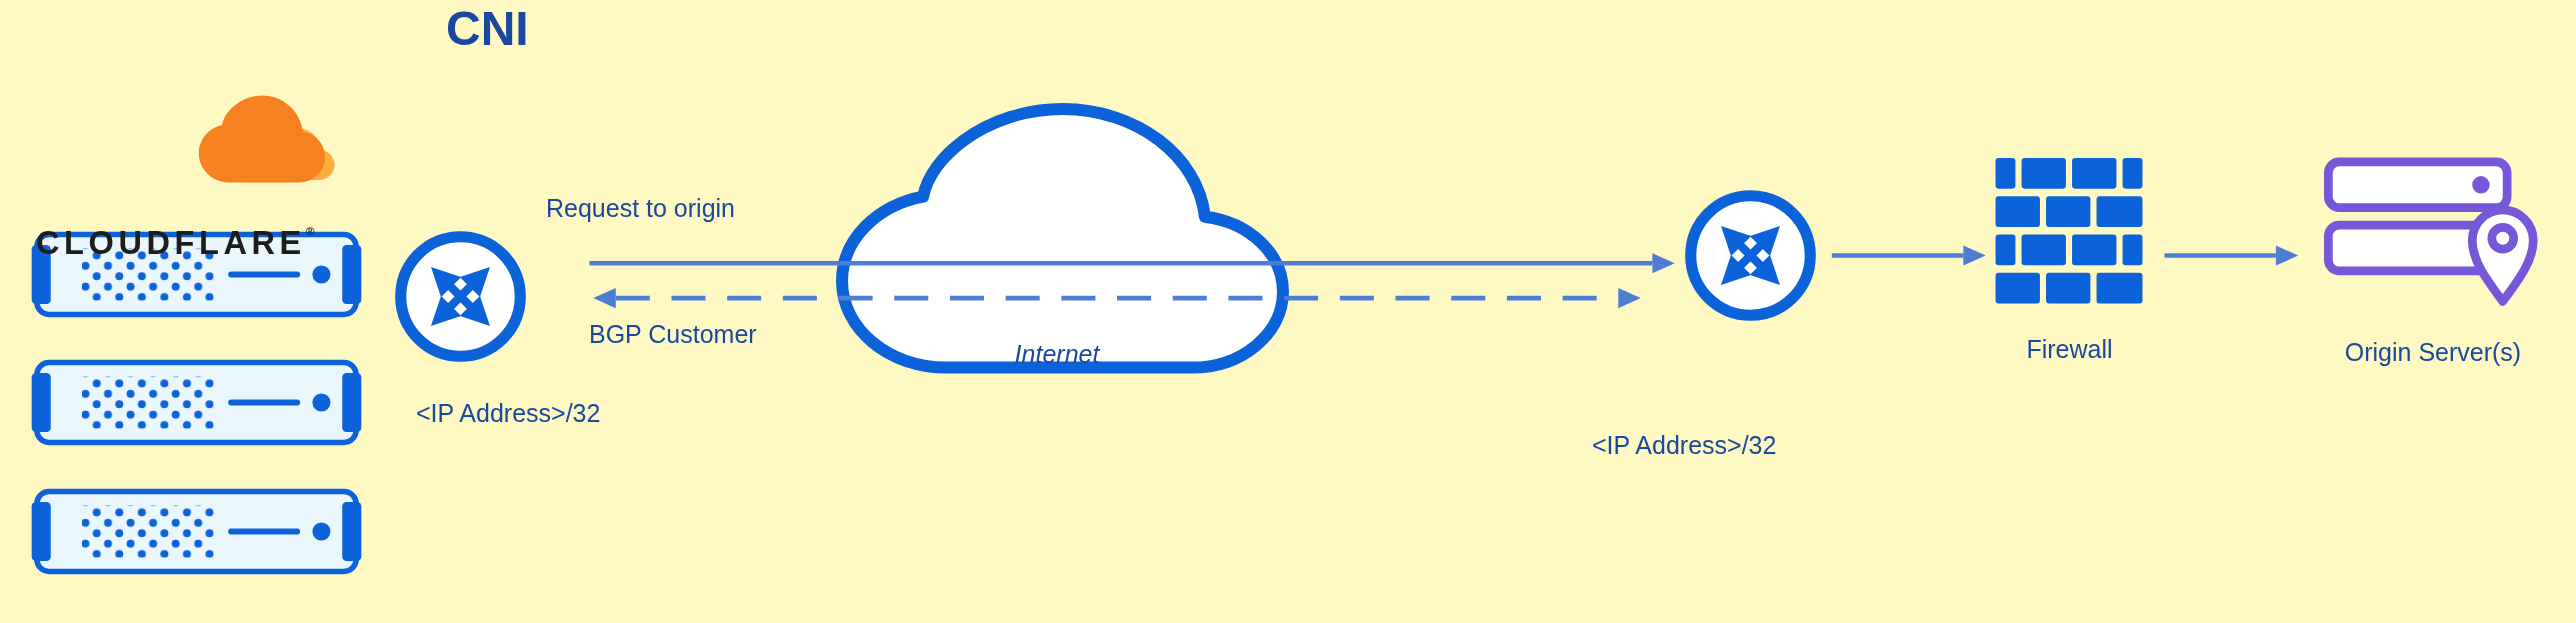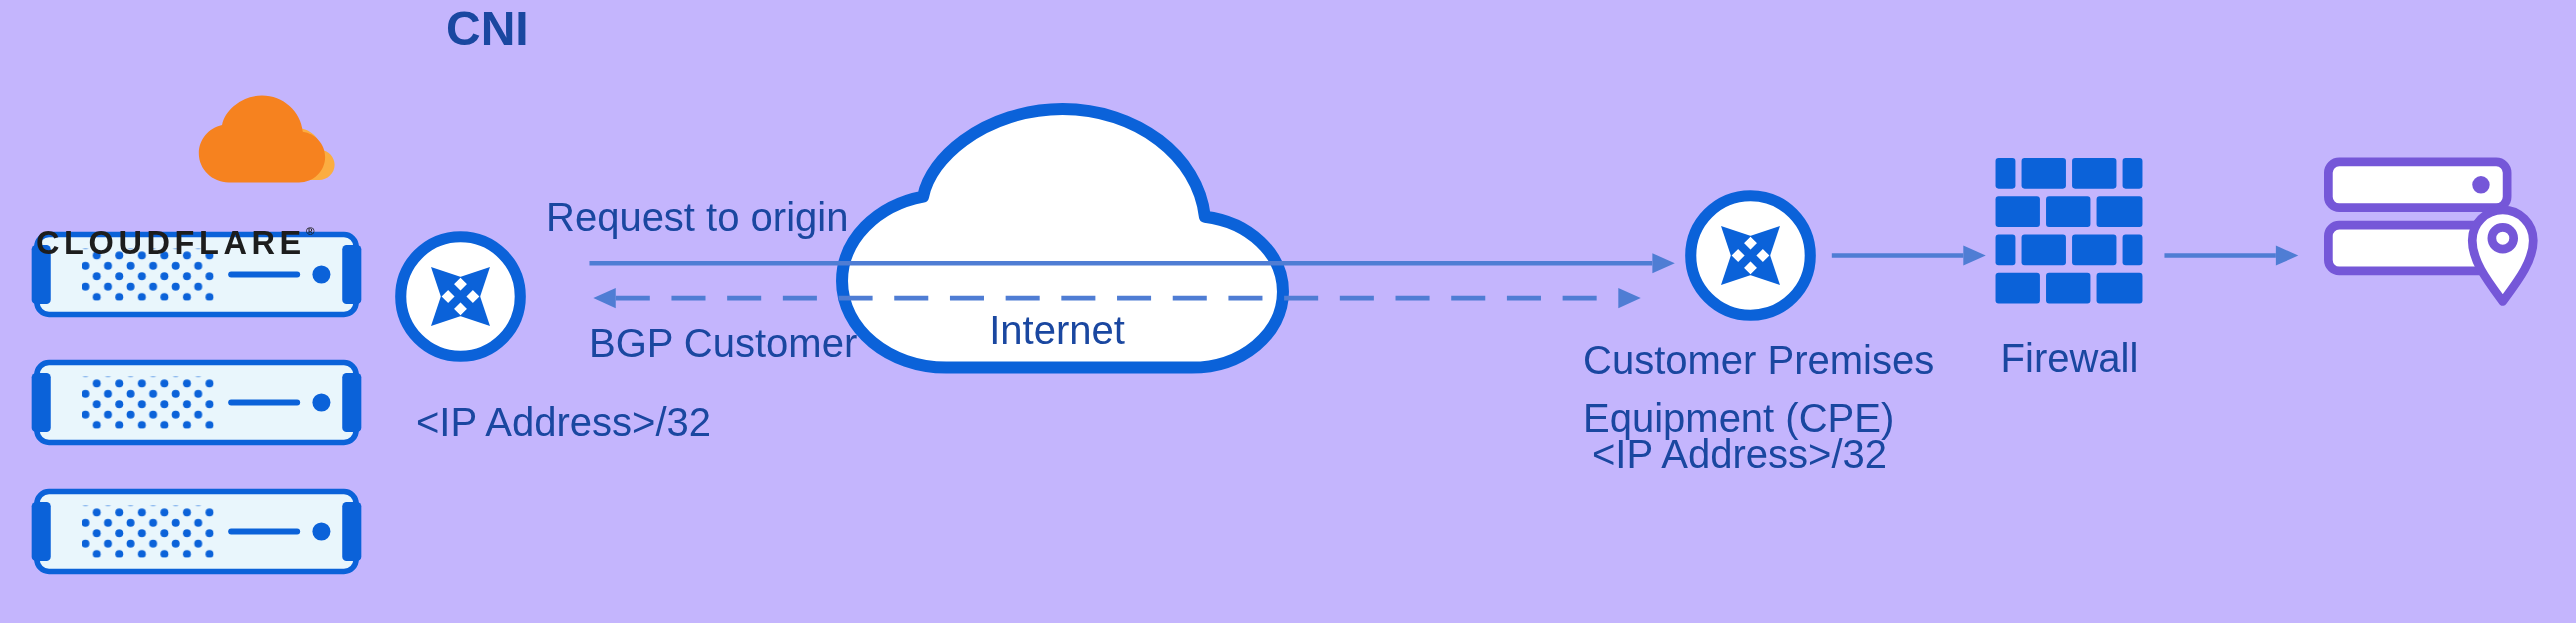--- a/index.html
+++ b/index.html
@@ -6,24 +6,24 @@
     --icon-blue:#0b62d9;
     --arrow-blue:#4f7dd4;
     --text-blue:#1a47a0;
     --purple:#7557d8;
     --orange:#f6821f;
     --orange-light:#fbad41;
     --dark-text:#1d1d1d;
     --server-fill:#e9f6fc;
   }
   html,body{margin:0;padding:0;background:#fff;font-family:"Liberation Sans",sans-serif;}
-  #canvas{position:relative;width:2576px;height:624px;background:#c4b5fd;overflow:hidden;}
+  #canvas{position:relative;width:2576px;height:624px;background:#fef9c3;overflow:hidden;}
   .abs{position:absolute;}
   .z1{z-index:1}.z2{z-index:2}.z3{z-index:3}
-  .lbl{position:absolute;color:var(--text-blue);font-size:40px;font-weight:500;white-space:nowrap;z-index:4;line-height:1.2;}
+  .lbl{position:absolute;color:var(--text-blue);font-size:25px;font-weight:500;white-space:nowrap;z-index:4;line-height:1.2;}
   .wrap{white-space:normal;line-height:1.45;}
   .center{text-align:center;}
   .title{font-size:48px;font-weight:600;}
   .wordmark{position:absolute;left:36px;top:179px;color:var(--dark-text);font-size:32.5px;font-weight:800;letter-spacing:4.6px;white-space:nowrap;z-index:4;margin-top:46px;}
   .wordmark sup{font-size:11.6px;letter-spacing:0;vertical-align:top;line-height:1;}
   
   .fl{fill:var(--icon-blue);}
   .flp{fill:var(--purple);}
   .fo{fill:var(--orange);}
   .folight{fill:var(--orange-light);}
@@ -167,19 +167,19 @@
     <rect x="2" y="4" width="82" height="21" rx="5" class="origin-shape"></rect>
     <rect x="2" y="33" width="82" height="21" rx="5" class="origin-shape"></rect>
     <circle cx="72" cy="14.5" r="4" class="flp"></circle>
     <path class="origin-shape" d="M82 68 C 75 58.5 68 49.5 68 40 a 14 14 0 1 1 28 0 c 0 9.5 -7 18.5 -14 28 z"></path>
     <circle cx="82" cy="39" r="5" class="origin-shape"></circle>
   </svg>
 
   <div class="lbl" style="left:546px;top:193px;">Request to origin</div>
   <div class="lbl" style="left:589px;top:319px;">BGP Customer</div>
   <div class="lbl" style="left:416px;top:398px;">&lt;IP Address&gt;/32</div>
-  <div class="lbl center" style="left:933px;top:306px;width:248px;">Internet</div>
-  <div class="lbl wrap" style="left:1583px;top:331px;width:364px;">Customer Premises Equipment (CPE)</div>
+  <div class="lbl center" style="left:933px;top:339px;width:248px;font-style:italic;">Internet</div>
   <div class="lbl" style="left:1592px;top:430px;">&lt;IP Address&gt;/32</div>
   <div class="lbl center" style="left:2000px;top:334px;width:139px;">Firewall</div>
+  <div class="lbl center" style="left:2317px;top:337px;width:232px;">Origin Server(s)</div>
 
 </div>
 
 
 </body></html>

